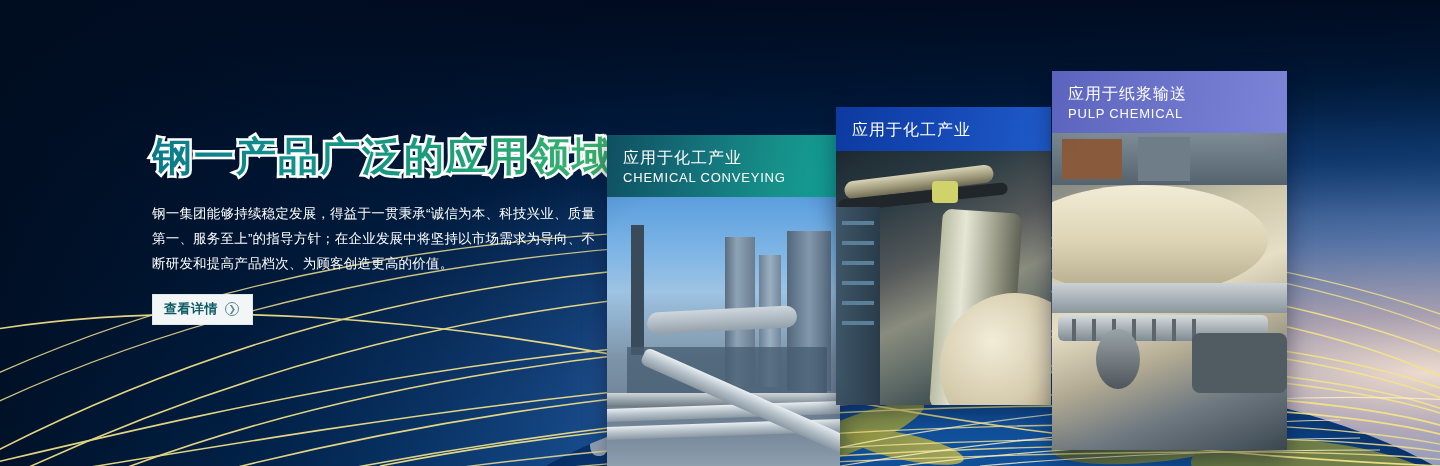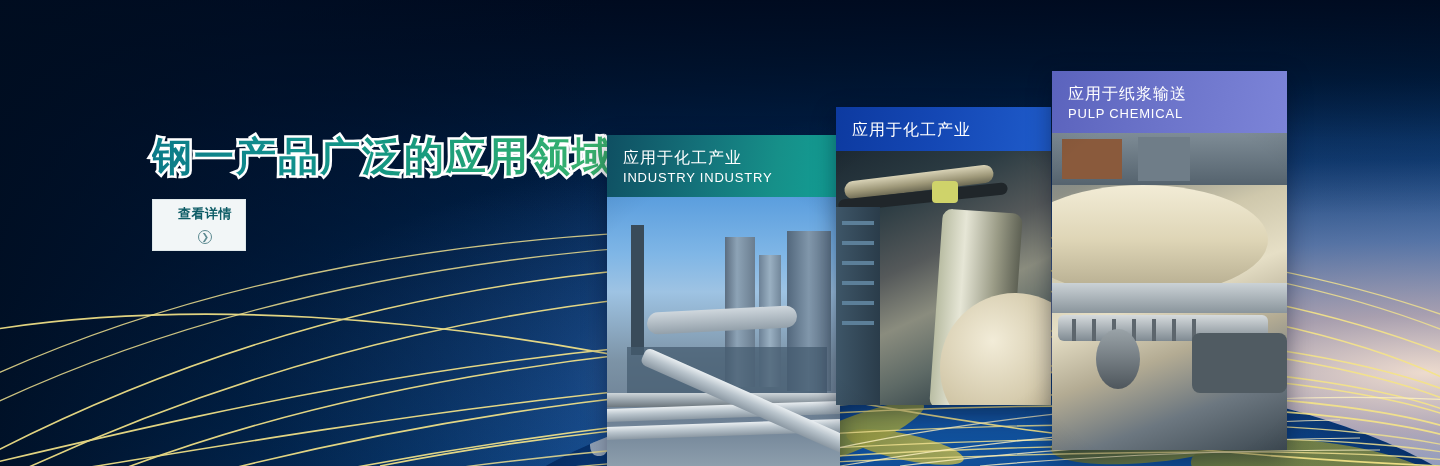--- a/index.html
+++ b/index.html
@@ -67,23 +67,23 @@
     background:linear-gradient(90deg,#0c7b88 0%,#12908d 30%,#16997f 55%,#2aa974 80%,#3cb46d 100%);
     -webkit-background-clip:text; background-clip:text; color:transparent;
     white-space:nowrap;
   }
   .desc{
     margin-top:20px; color:#ffffff; font-size:13.5px; line-height:25px;
     width:445px; letter-spacing:.2px;
   }
   .cta{
     display:inline-flex; align-items:center; gap:7px;
-    margin-top:18px; padding:5px 13px 6px 25px;
+    margin-top:18px; padding:5px 13px 6px 11px;
     background:#f2f6f7; color:#0d5c66; font-size:13px; font-weight:bold;
-    border:1px solid #dfe8ea; cursor:pointer; letter-spacing:.5px;flex-direction:column;
+    border:1px solid #dfe8ea; cursor:pointer; letter-spacing:.5px;
   }
   .cta .arrow{
     width:14px; height:14px; border:1px solid #5d8a91; border-radius:50%;
     display:inline-flex; align-items:center; justify-content:center;
     font-size:9px; color:#5d8a91; line-height:1; padding-left:1px;
   }
 
   
   .card{ position:absolute; overflow:hidden; box-shadow:0 8px 22px rgba(0,8,28,0.45); }
   .card .head{ position:relative; padding:13px 0 11px 16px; color:#fff; }
@@ -162,30 +162,31 @@
         <path d="M980,466 C 1090,456 1220,450 1380,450"></path>
       </g>
     </svg>
   </div>
 
   <div class="copy">
     <div class="headline-wrap">
       <div class="headline-back">钢一产品广泛的应用领域</div>
       <div class="headline-front">钢一产品广泛的应用领域</div>
     </div>
+    <p class="desc">钢一集团能够持续稳定发展，得益于一贯秉承“诚信为本、科技兴业、质量第一、服务至上”的指导方针；在企业发展中将坚持以市场需求为导向、不断研发和提高产品档次、为顾客创造更高的价值。</p>
     <div class="cta">
       <span>查看详情</span>
       <span class="arrow">❯</span>
     </div>
   </div>
 
   <div class="card" id="card-chemical">
     <div class="head">
       <div class="cn">应用于化工产业</div>
-      <div class="en">INDUSTRY INDUSTRY</div>
+      <div class="en">CHEMICAL CONVEYING</div>
     </div>
     <div class="photo">
       <div class="dark" style="left:24px; top:28px; width:13px; height:130px; background:#394b5a;"></div>
       <div class="tower" style="left:118px; top:40px; width:30px; height:150px;"></div>
       <div class="tower" style="left:152px; top:58px; width:22px; height:132px; background:linear-gradient(to right,#6c8196,#9ab0c2,#72879a);"></div>
       <div class="tower" style="left:180px; top:34px; width:44px; height:160px; background:linear-gradient(to right,#52677c,#8197ab,#5d7286);"></div>
       <div class="dark" style="left:40px; top:112px; width:150px; height:22px; background:linear-gradient(to bottom,#cfd7dd,#93a0aa); border-radius:11px; transform:rotate(-3deg);"></div>
       <div class="dark" style="left:20px; top:150px; width:200px; height:46px; background:rgba(70,92,112,.75);"></div>
       <div class="metal" style="left:0px; top:196px; width:233px; height:14px;"></div>
       <div class="pipe" style="left:-10px; top:208px; width:250px; height:13px; transform:rotate(-2deg);"></div>

